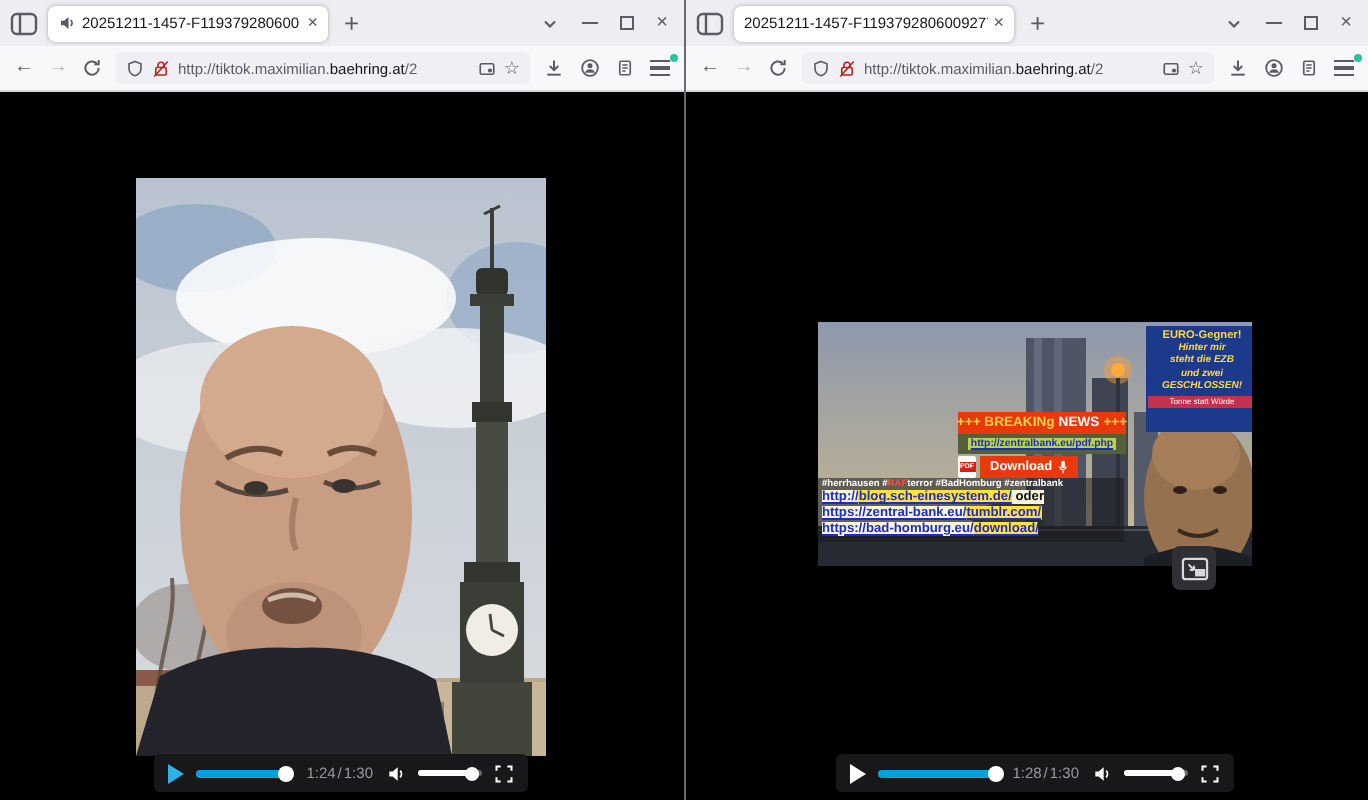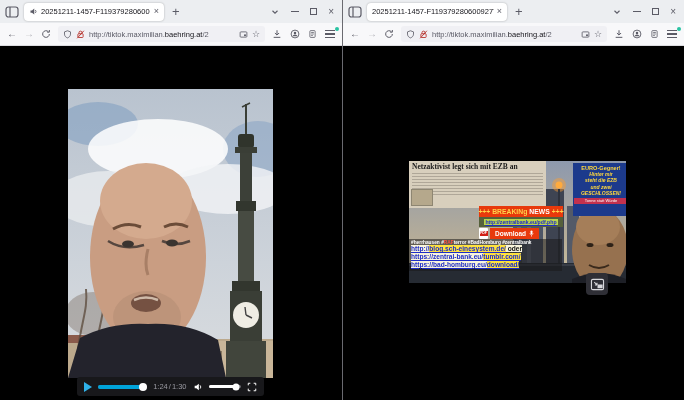--- a/index.html
+++ b/index.html
@@ -372,25 +372,20 @@
             <path d="M0 104h217" stroke="#4a505c" stroke-width="1"></path>
 
             <ellipse cx="191" cy="88" rx="28" ry="40" fill="#96714f"></ellipse>
             <ellipse cx="189" cy="66" rx="22" ry="18" fill="#a57e59"></ellipse>
             <ellipse cx="181" cy="84" rx="3.5" ry="2" fill="#2e2218"></ellipse>
             <ellipse cx="201" cy="84" rx="3.5" ry="2" fill="#2e2218"></ellipse>
             <path d="M180 104q10 6 20 0" stroke="#3a2a1c" stroke-width="2" fill="none"></path>
             <path d="M163 118q28-12 54 0v4h-54z" fill="#1d1f26"></path>
           </svg>
 
-          <div class="np">
-            <div class="np-headline">Netzaktivist legt sich mit EZB an</div>
-            <div class="np-cols"></div>
-            <div class="np-photo"></div>
-          </div>
 
           <div class="bluebox">
             <div class="bb-title">EURO-Gegner!</div>
             <div class="bb-line">Hinter mir</div>
             <div class="bb-line">steht die EZB</div>
             <div class="bb-line">und zwei</div>
             <div class="bb-line">GESCHLOSSEN!</div>
             <div class="bb-strip">Tonne statt Würde</div>
           </div>
 
@@ -415,20 +410,43 @@
             </span>
           </div>
 
           <div class="linkbox">
             <div class="tags"><span>#herrhausen #</span><span class="raf">RAF</span><span>terror #BadHomburg #zentralbank</span></div>
             <div class="linkline"><span class="u">http://</span><span class="u hl">blog.sch-einesystem.de/</span><span class="plain"> oder</span></div>
             <div class="linkline"><span class="u">https://</span><span class="u">zentral-bank.eu/</span><span class="u hl">tumblr.com/</span></div>
             <div class="linkline"><span class="u">https://</span><span class="u">bad-homburg.eu/</span><span class="u hl">download/</span></div>
           </div>
         </div>
+        <div class="controls">
+          <span class="play-tri"></span>
+          <div class="progress">
+            <div class="pfill" style="width: 97%;"></div>
+            <div class="pthumb" style="left: 97%;"></div>
+          </div>
+          <span class="time"><span>1:28</span><span>/</span><span>1:30</span></span>
+          <span>
+            <svg width="10" height="10" viewBox="0 0 12 12">
+                <path d="M2 4.5h2L7 2v8L4 7.5H2z" fill="#fff"></path>
+                <path d="M8.5 4a3 3 0 0 1 0 4" fill="none" stroke="#fff" stroke-width="1.1"></path>
+              </svg>
+          </span>
+          <div class="vol">
+            <div class="vfill" style="width: 85%;"></div>
+            <div class="vthumb" style="left: 85%;"></div>
+          </div>
+          <span>
+            <svg width="10" height="10" viewBox="0 0 12 12">
+                <path d="M1.5 4V1.5H4M8 1.5h2.5V4M10.5 8v2.5H8M4 10.5H1.5V8" fill="none" stroke="#fff" stroke-width="1.2"></path>
+              </svg>
+          </span>
+        </div>
       </div>
       <div class="pip">
         <svg width="15" height="13" viewBox="0 0 16 14">
             <rect x="1.5" y="1.5" width="13" height="11" rx="1.5" fill="none" stroke="#d8d8dc" stroke-width="1.2"></rect>
             <rect x="8" y="7" width="5.5" height="4" fill="#d8d8dc"></rect>
             <path d="M4.5 4.5l3 3M7.5 7.5V5.2M7.5 7.5H5.2" stroke="#d8d8dc" stroke-width="1.1" fill="none"></path>
           </svg>
       </div>
     </div>
   </div>

